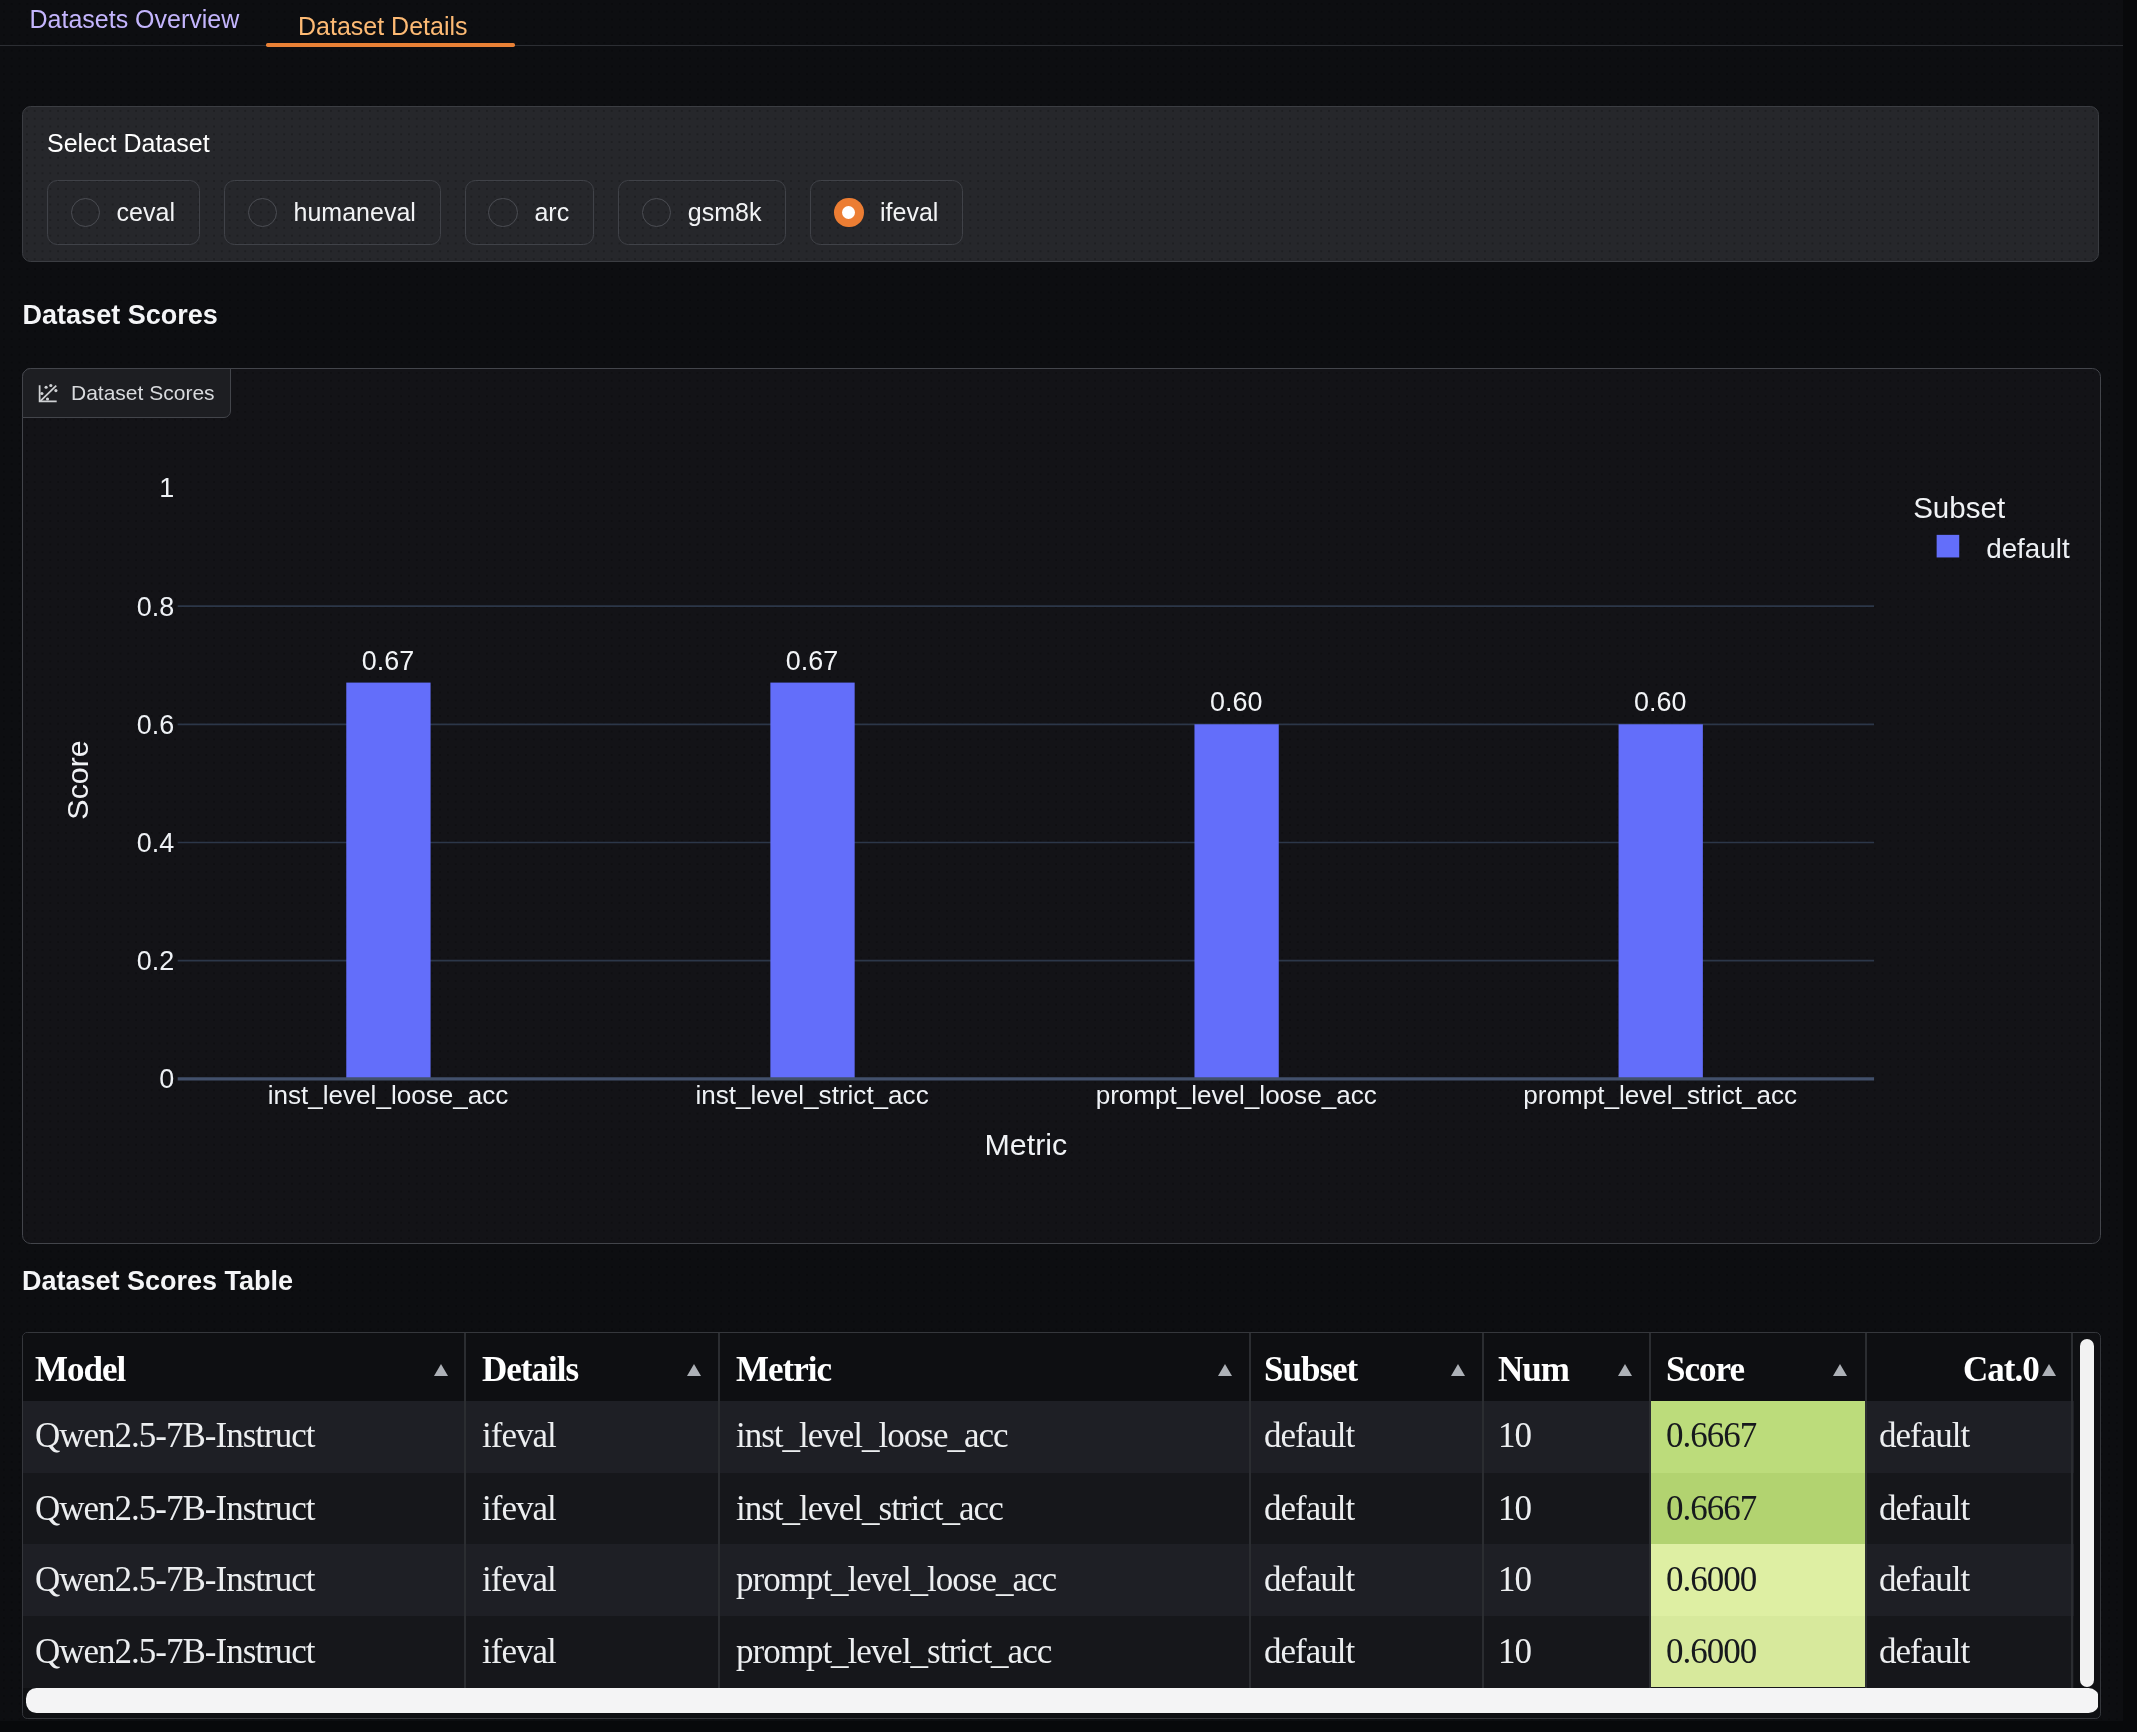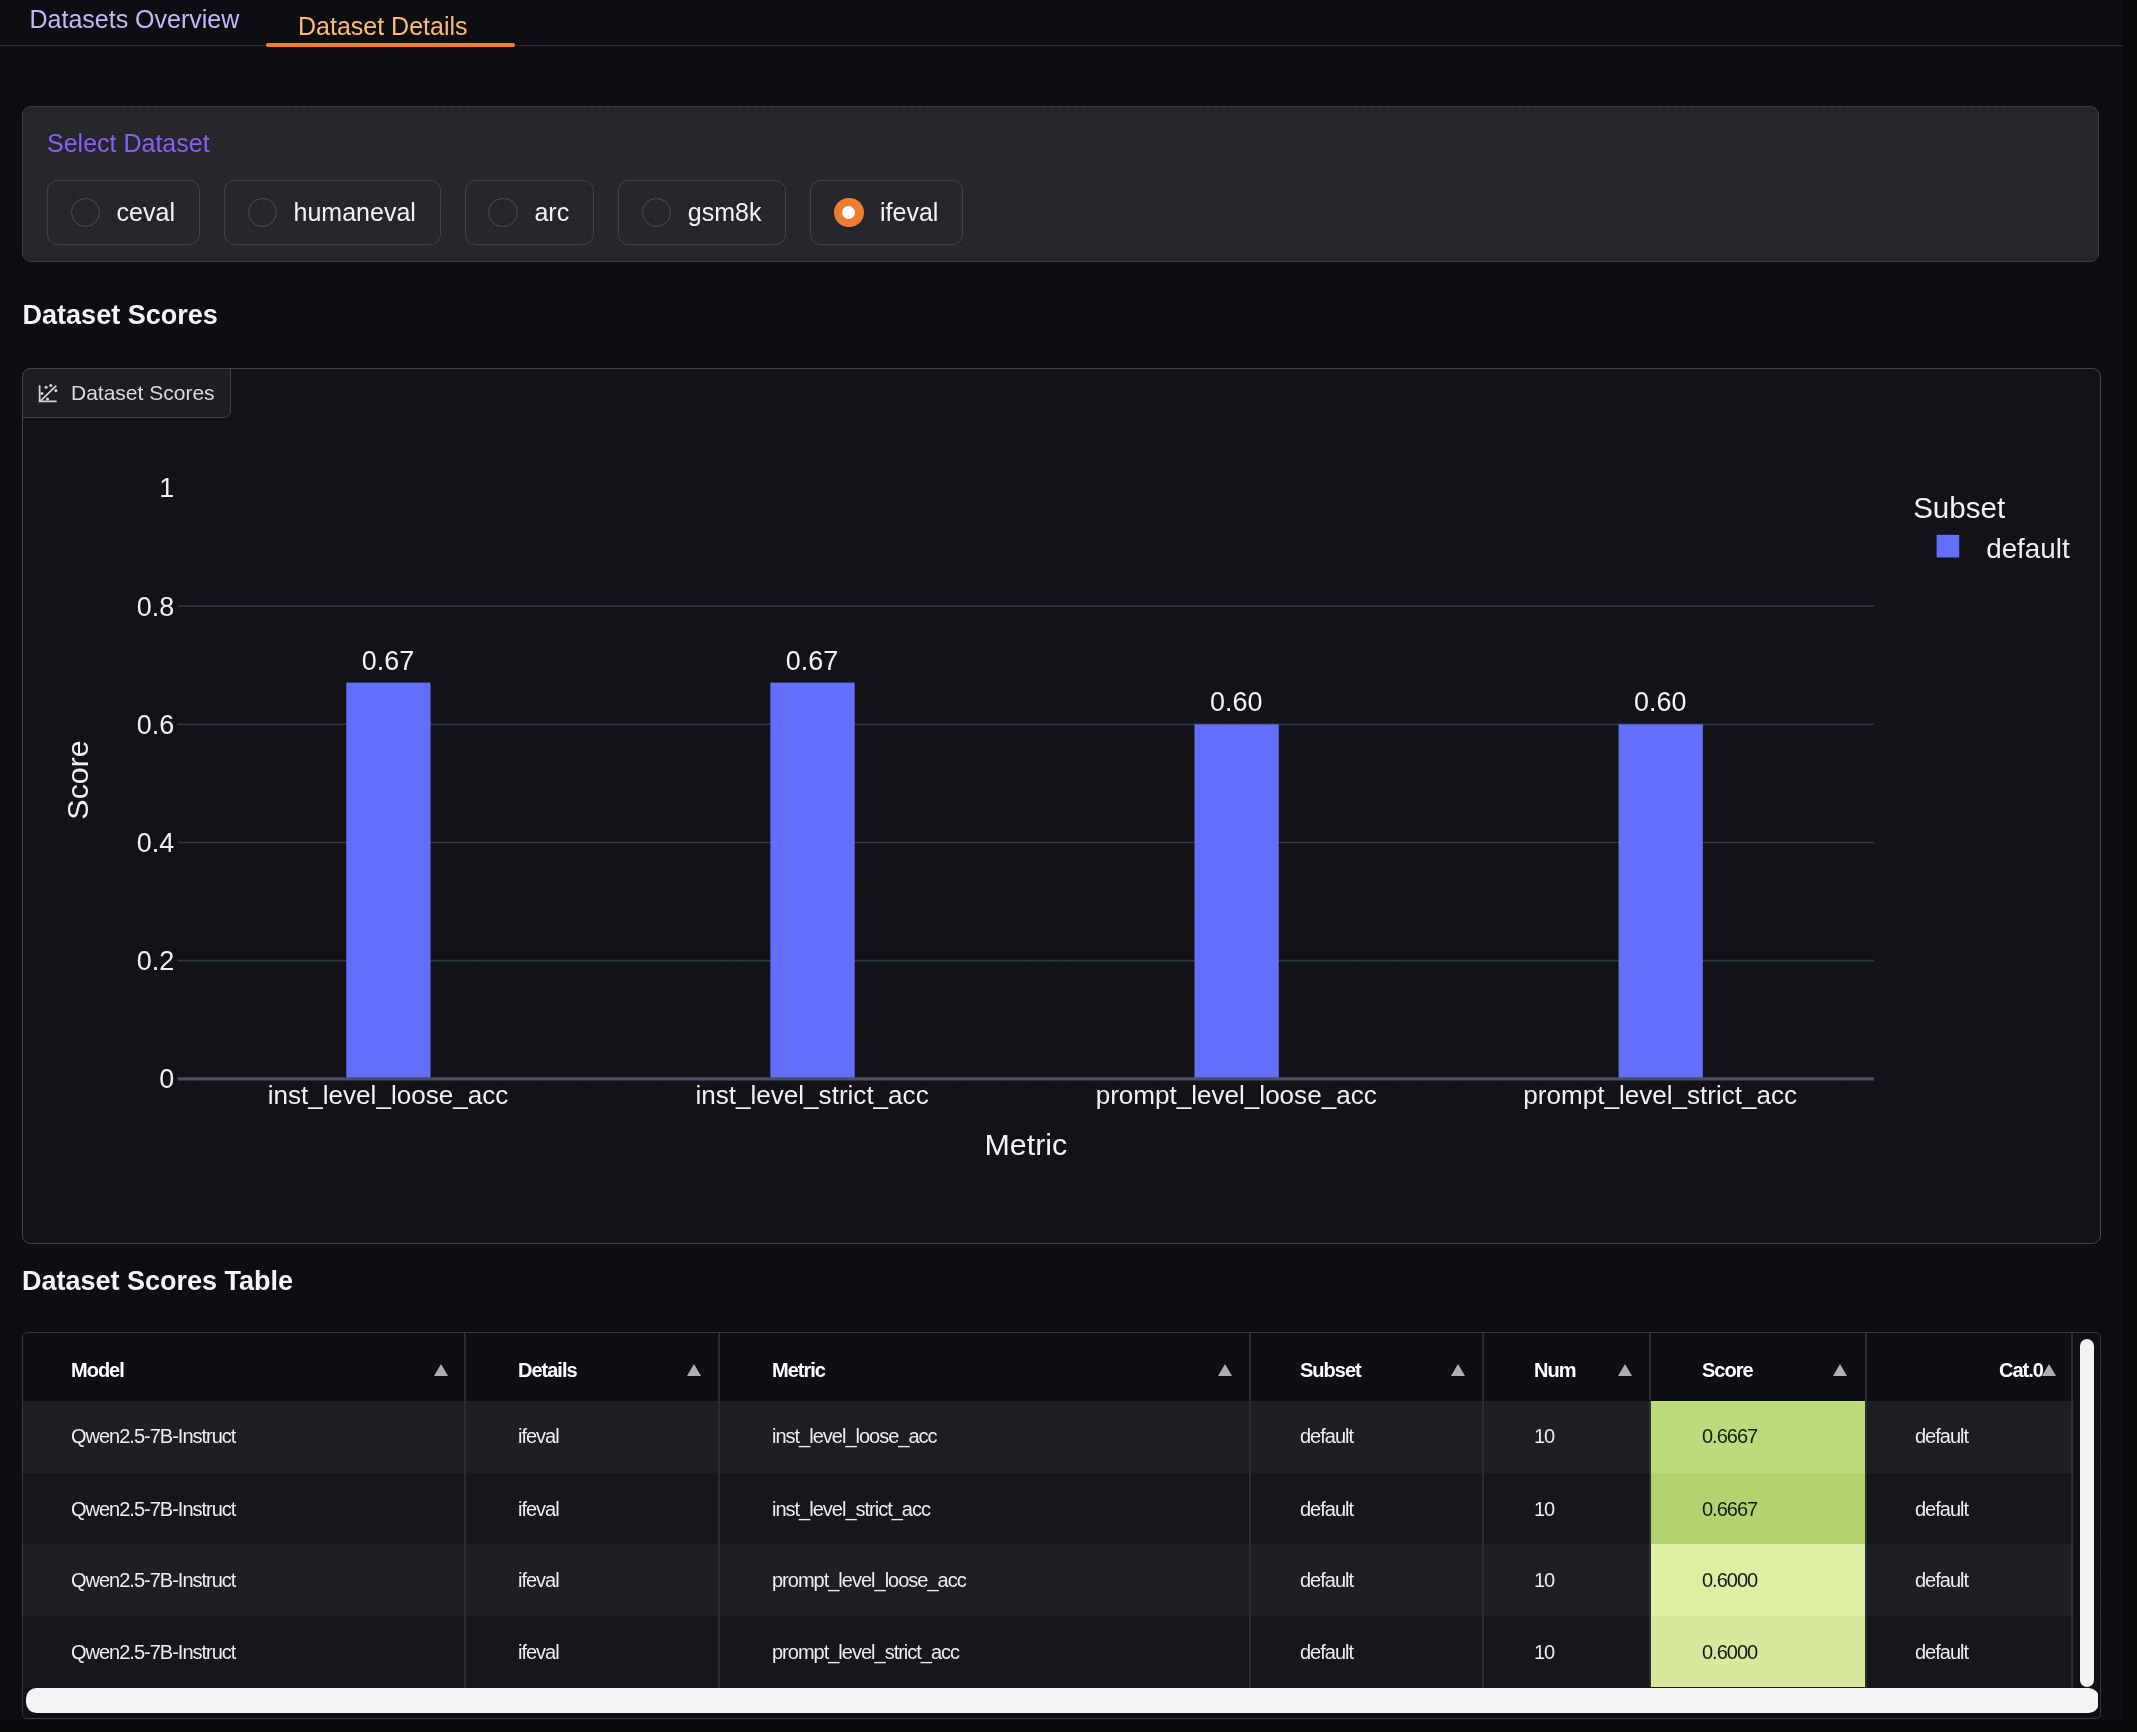--- a/index.html
+++ b/index.html
@@ -18,21 +18,21 @@
   }
 
   
   #tabbar { left:0; top:0; width:2123px; height:46px; border-bottom:1.7px solid #2c2e33; }
   #tab1 { left:29.5px; top:7px; font-size:25px; line-height:1; color:#c4b5fd; }
   #tab2 { left:298px; top:14px; font-size:25px; line-height:1; color:#fdba74; }
   #tabline { left:266px; top:43px; width:249px; height:3.5px; background:#e98136; border-radius:1.7px; }
 
   
   #selpanel { left:22px; top:106px; width:2077px; height:156px; background-color:#26272b; border:0.9px solid #3b3d42; border-radius:8.7px; }
-  #sellabel { left:47px; top:131px; font-size:25px; line-height:1; color:#8b5cf6; }
+  #sellabel { left:47px; top:131px; font-size:25px; line-height:1; color:#ffffff; }
   #radios { left:47px; top:180px; height:65px; display:flex; gap:24px; }
   .radio { display:inline-flex; align-items:center; height:65px; border:1.7px solid #404248; border-radius:10.4px; padding:0 24px 0 22.6px; font-size:25px; color:#f2f3f5; }
   .rcirc { width:29.5px; height:29.5px; border-radius:50%; border:1.7px solid #4b4d53; margin-right:16.5px; flex:none; }
   .rcirc.on { border:none; background:#ec7d33; position:relative; }
   .rcirc.on::after { content:""; position:absolute; left:50%; top:50%; width:13px; height:13px; margin:-6.5px 0 0 -6.5px; border-radius:50%; background:#fff; }
 
   
   .h2 { font-size:27px; font-weight:700; line-height:1; color:#f4f5f7; }
   #hd1 { left:22.6px; top:302px; }
   #hd2 { left:22px; top:1268px;text-align:center; }
@@ -42,21 +42,21 @@
   #chartlabel { left:22px; top:368px; width:209px; height:50px; background:#1d1e22; border:1.7px solid #43454b; border-radius:8.7px 0 7px 0; display:flex; align-items:center; }
   #chartlabel svg { margin-left:14px; }
   #chartlabel span { margin-left:13px; font-size:21px; color:#d8dadd; white-space:nowrap; }
 
   
   #table { left:22px; top:1332px; width:2079px; height:387px; background:#0f1013; border:1.7px solid #35373c; border-radius:5.2px; }
   #tclip { position:absolute; left:0; top:0; width:2075px; height:383px; border-radius:4.3px; overflow:hidden; }
   .trow { position:absolute; left:0; width:2051px; height:72px; }
   .theader { position:absolute; left:0; top:0; width:2051px; height:68px; background:#0e0f12; }
   .tsep { position:absolute; top:0; width:1.7px; height:355px; background:#2b2d31; }
-  .tcell { position:absolute; font-family:Liberation Sans, sans-serif; font-size:20px; letter-spacing:-1px; color:#eceef0; white-space:pre; transform:translateY(-50%);margin-left:36px; }
+  .tcell { position:absolute; font-family:Liberation Serif, serif; font-size:35px; letter-spacing:-1px; color:#eceef0; white-space:pre; transform:translateY(-50%); }
   .thc { font-weight:700; color:#ffffff; }
   .arrow { position:absolute; width:0; height:0; border-left:7.8px solid transparent; border-right:7.8px solid transparent; border-bottom:12px solid #adb1b7; transform:translateY(-50%); }
   .green { position:absolute; left:1626px; width:216px; }
   .sbv { position:absolute; left:2057px; top:6px; width:14px; height:348px; background:#f2f2f2; border-radius:7px; }
   .sbh { position:absolute; left:2.6px; top:355px; width:2073px; height:25px; background:#f4f4f5; border-radius:10.4px; }
 </style>
 </head>
 <body>
 
 <div class="abs dots" id="app" style="left:0;top:0;width:2123px;height:1721px;background-color:#0d0e11;"></div>

